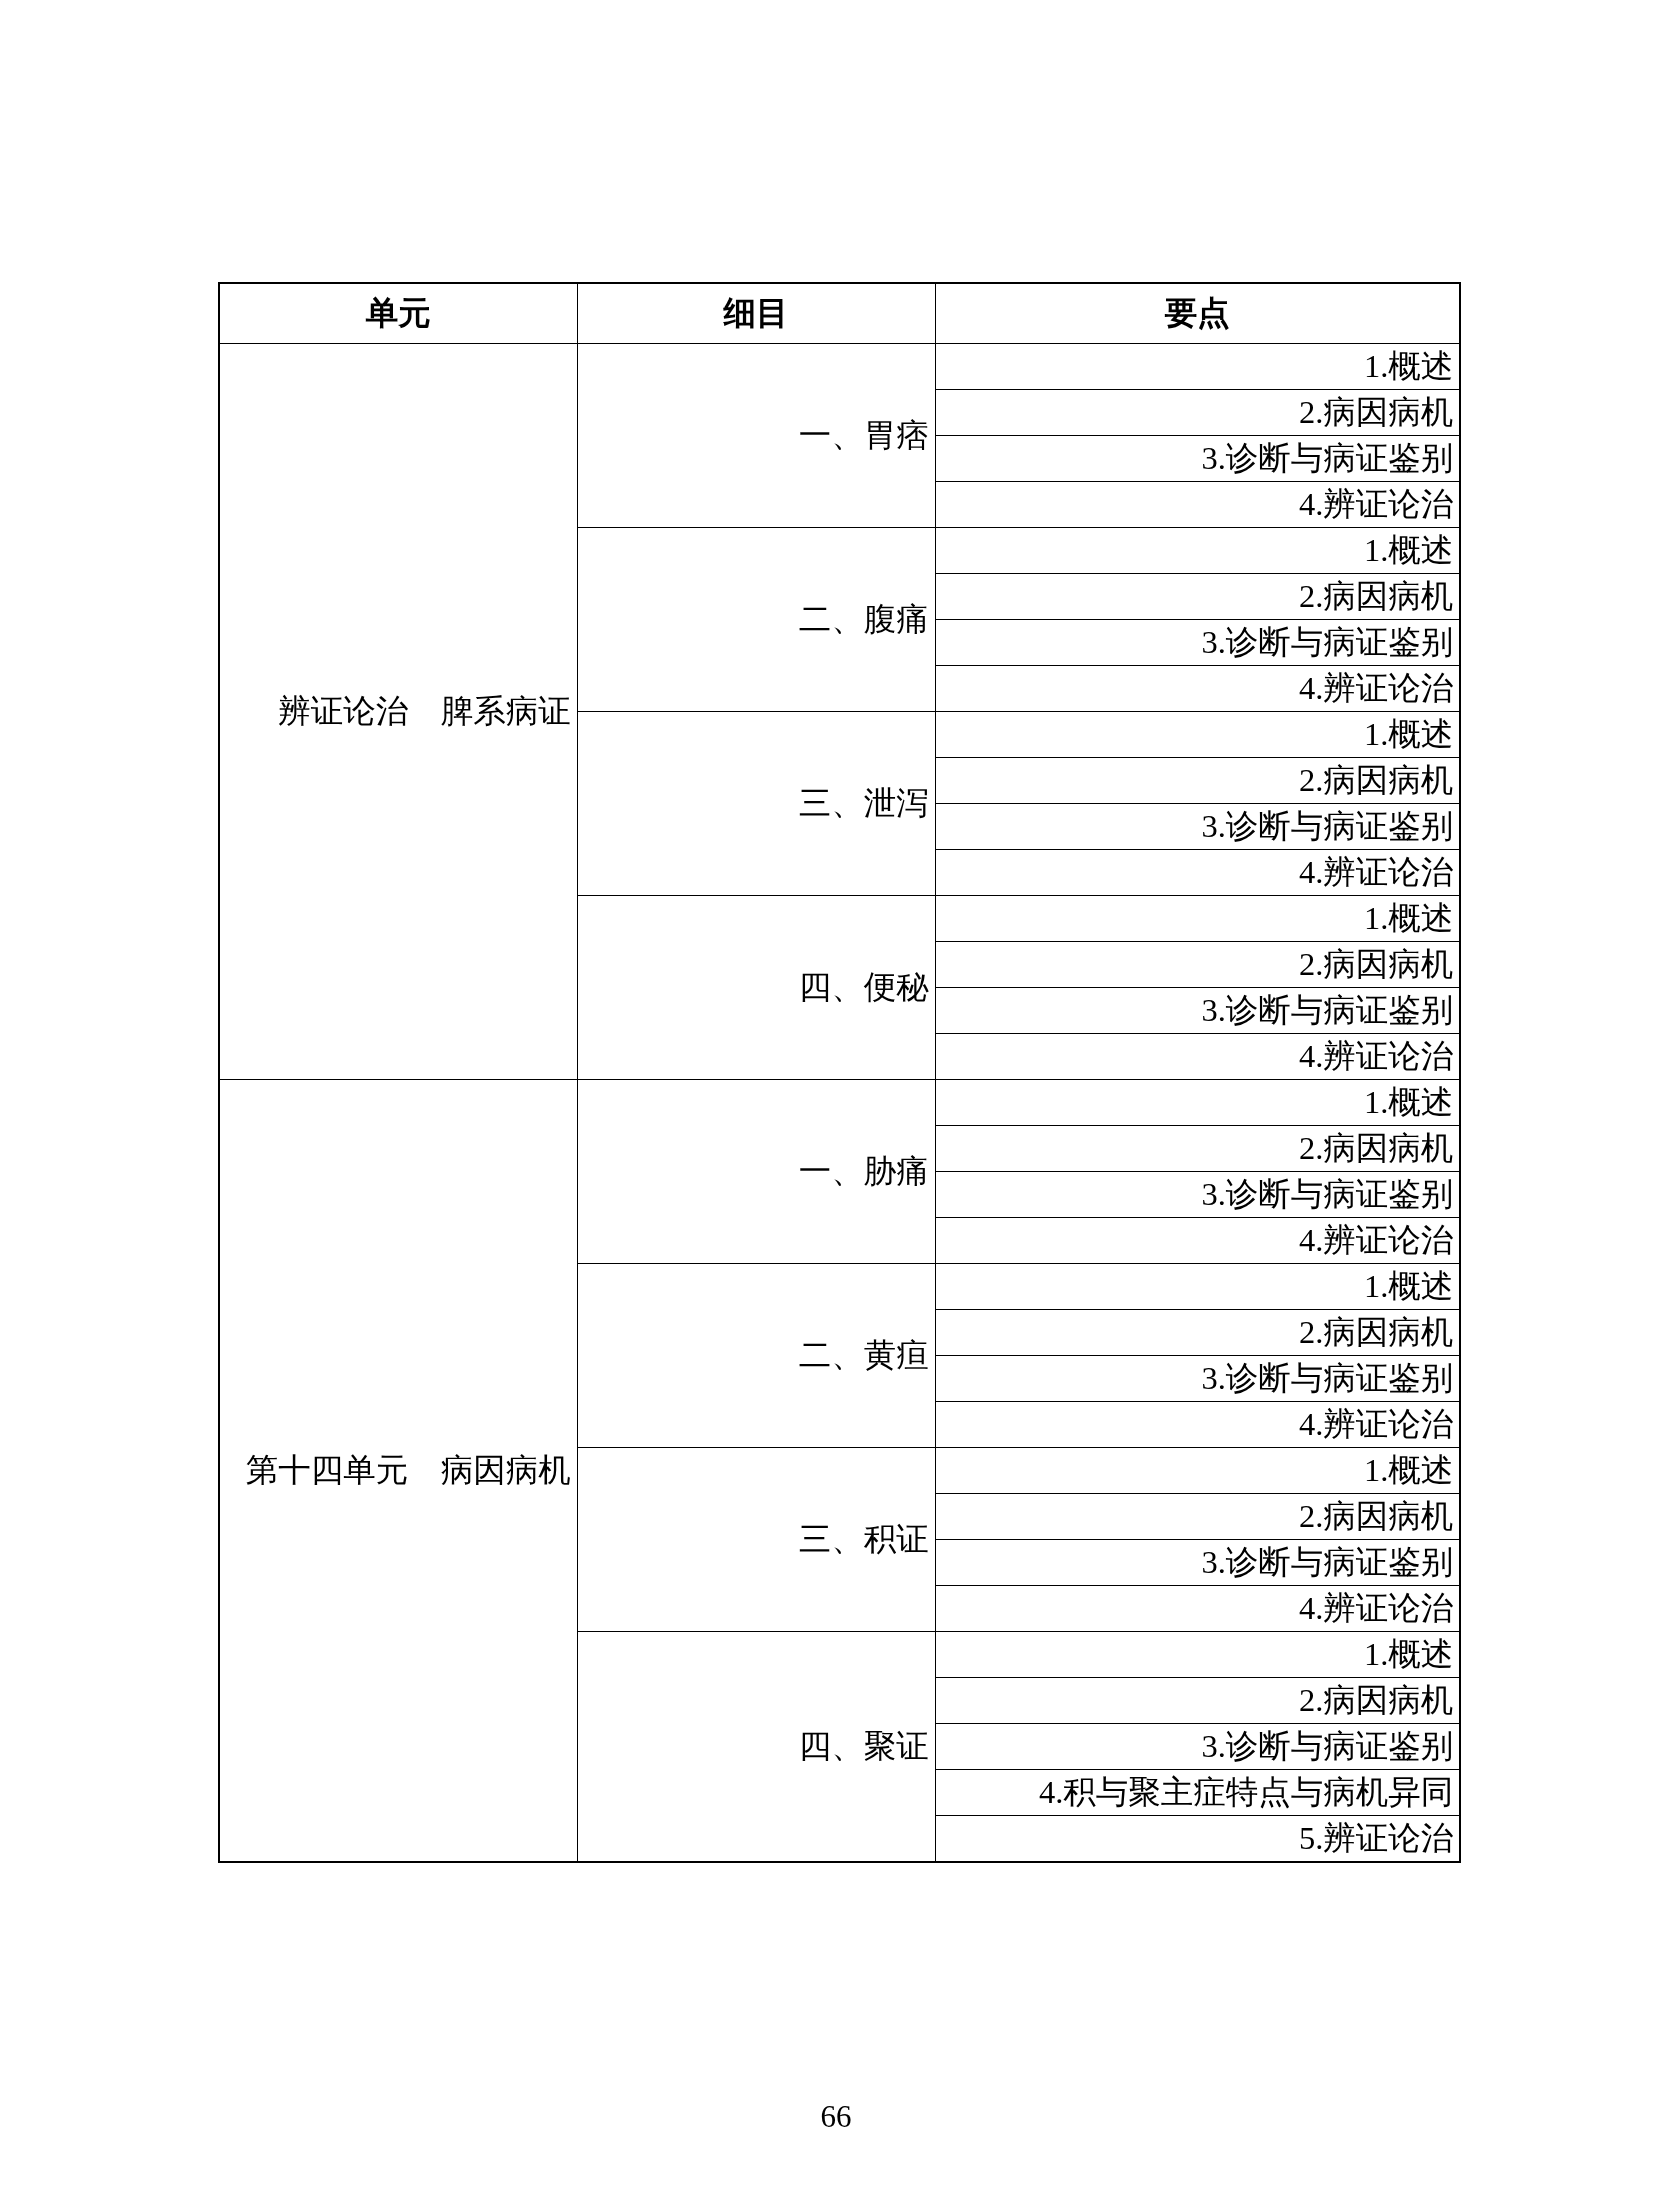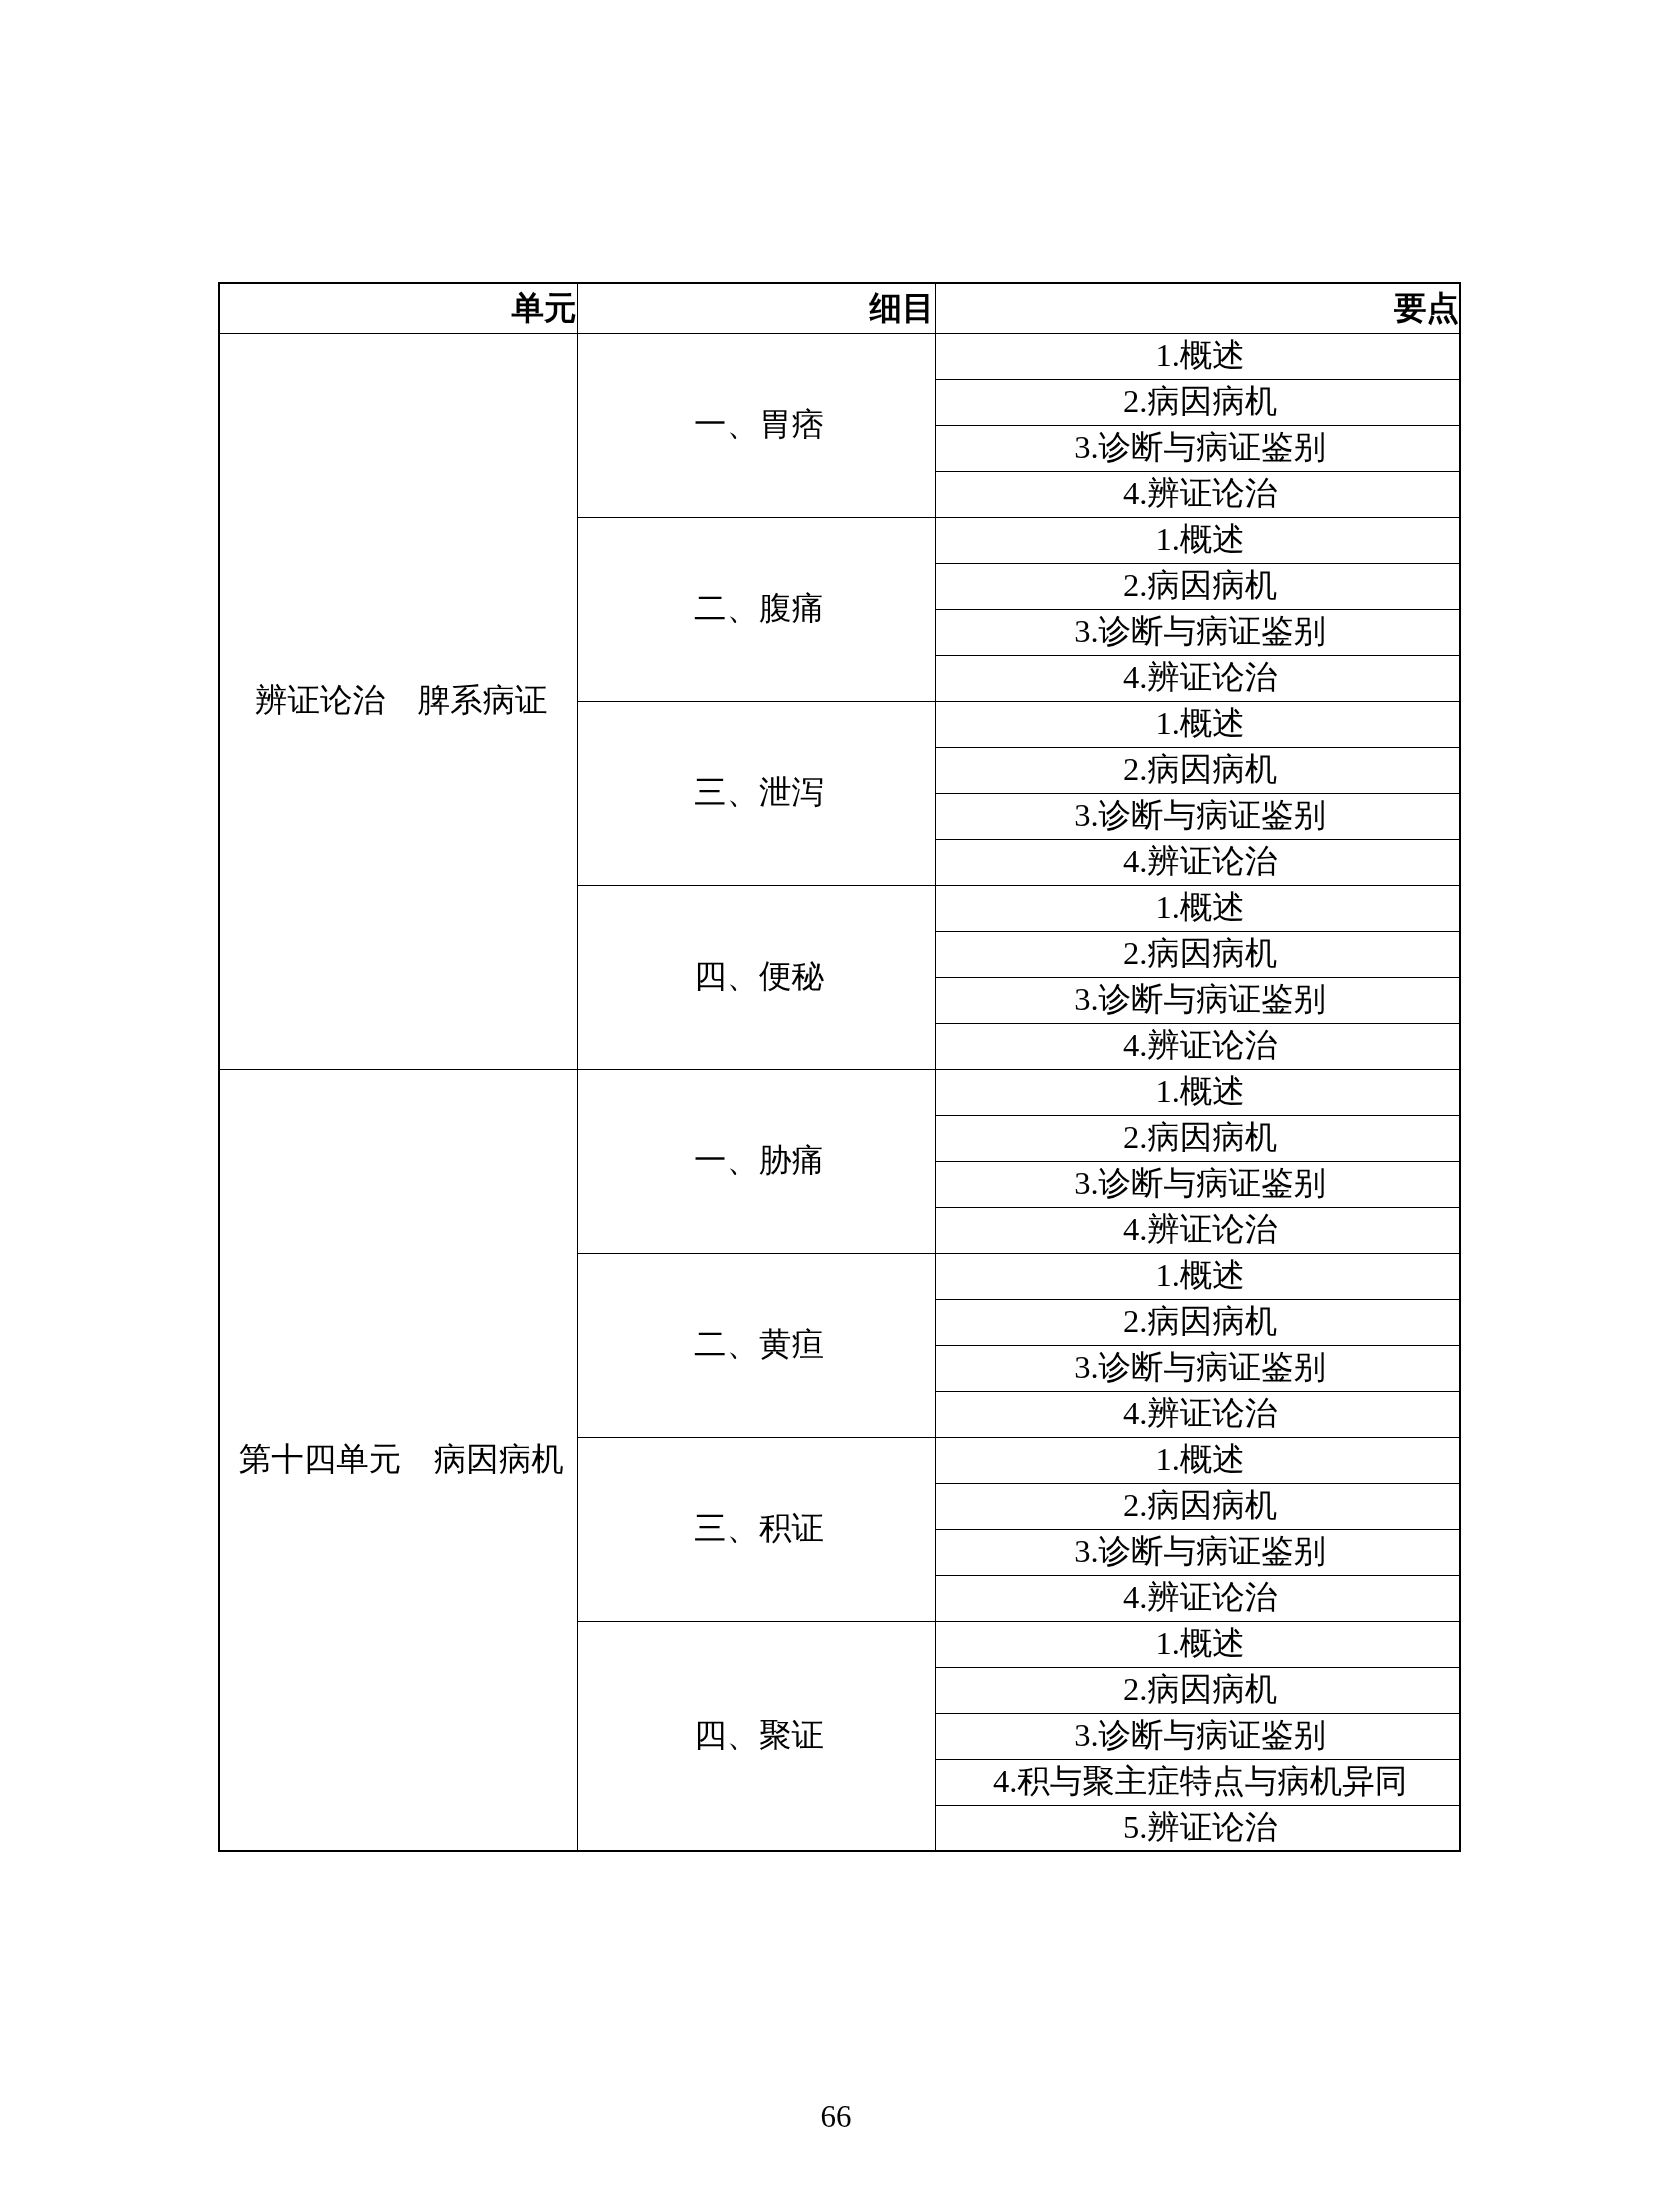--- a/index.html
+++ b/index.html
@@ -32,25 +32,25 @@
     border: 1.9px solid #000000;
     font-size: 32.5px;
     line-height: 1.15;
     vertical-align: middle;
     overflow: hidden;
   }
   thead tr { height: 50px; }
   tbody tr { height: 46px; }
   th {
     font-weight: bold;
+    text-align: center;
+    padding: 11px;
+  }
+  td.unit-cell, td.detail-cell, td.point-cell {
     text-align: right;
-    padding: 0;
-  }
-  td.unit-cell, td.detail-cell, td.point-cell {
-    text-align: center;
     padding: 0 5.7px 0 11.5px;
     margin-top: 24px;
   }
   .page-number {
     position: absolute;
     left: 0;
     top: 2099px;
     width: 100%;
     text-align: center;
     font-size: 31px;

